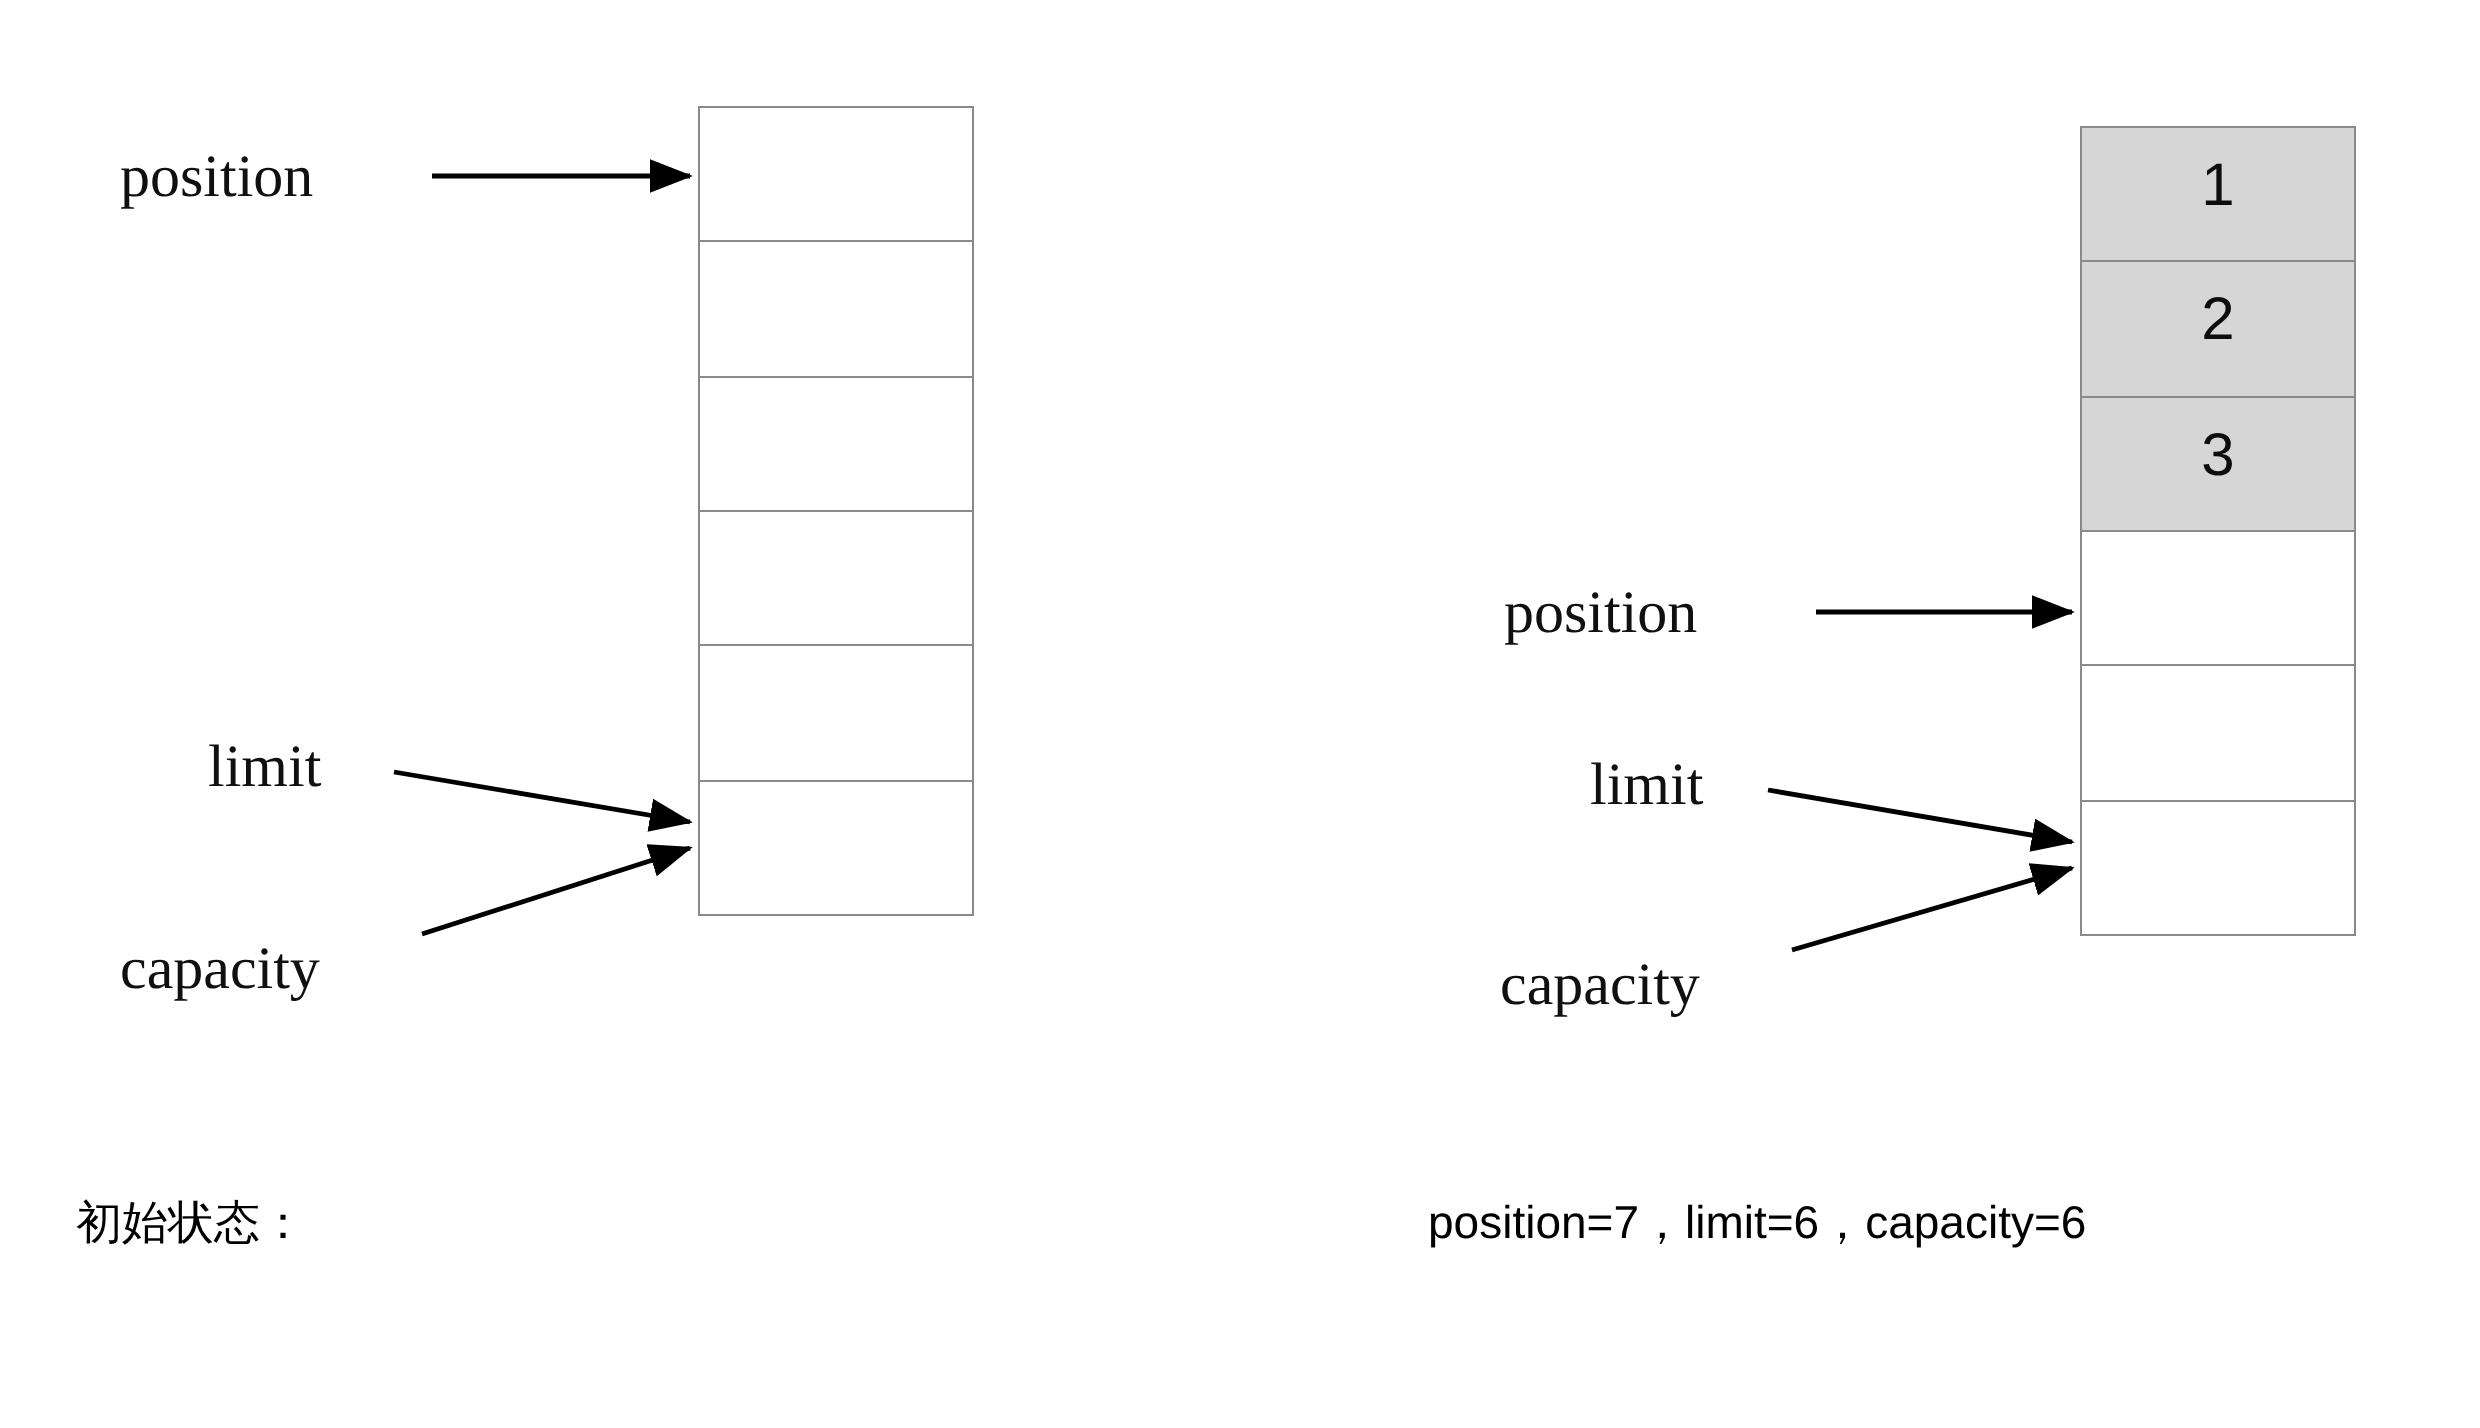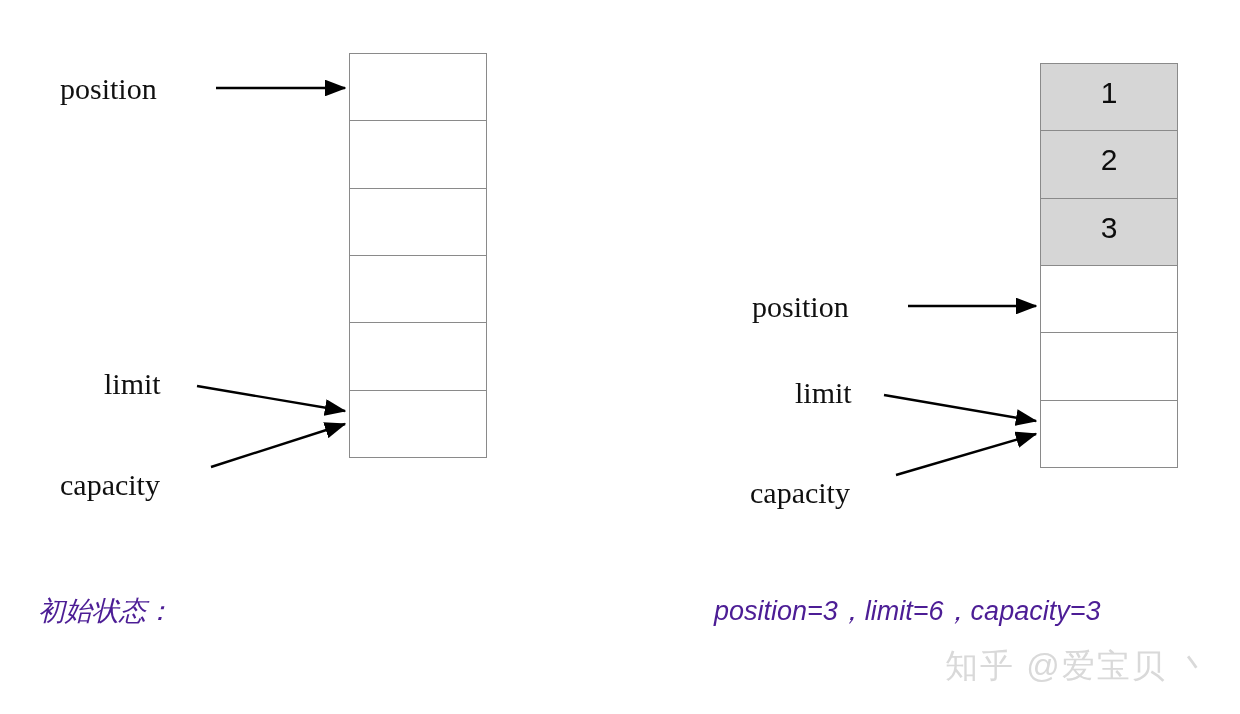--- a/index.html
+++ b/index.html
@@ -88,25 +88,24 @@
     top: 0;
     width: 1240px;
     height: 714px;
     pointer-events: none;
   }
 
   
   .caption {
     position: absolute;
     font-family: "Liberation Sans", "DejaVu Sans", sans-serif;
-    font-size: 27px;
+    font-size: 23px;
     line-height: 35px;
-    color: #4c1d95;
+    color: #000000;
     white-space: nowrap;
-    font-style: italic;
   }
   .caption .caption-line { display: block; }
 
   #caption-left  { left: 38px;  top: 594px; }
   #caption-right { left: 714px; top: 594px; }
 
   
   #watermark {
     position: absolute;
     left: 945px;
@@ -193,18 +192,17 @@
     <line x1="884" y1="395" x2="1036" y2="421" stroke="#000000" stroke-width="2.4" marker-end="url(#arrowhead)"></line>
 
     <line x1="896" y1="475" x2="1036" y2="434" stroke="#000000" stroke-width="2.4" marker-end="url(#arrowhead)"></line>
   </svg>
 
   <div class="caption" id="caption-left">
     <span class="caption-line">初始状态：</span>
   </div>
 
   <div class="caption" id="caption-right">
-    <span class="caption-line">position=3，limit=6，capacity=3</span>
-  </div>
-
-  <div id="watermark">知乎 @爱宝贝 丶</div>
+    <span class="caption-line">position=7，limit=6，capacity=6</span>
+  </div>
+
 
 </div>
 
 </body></html>

